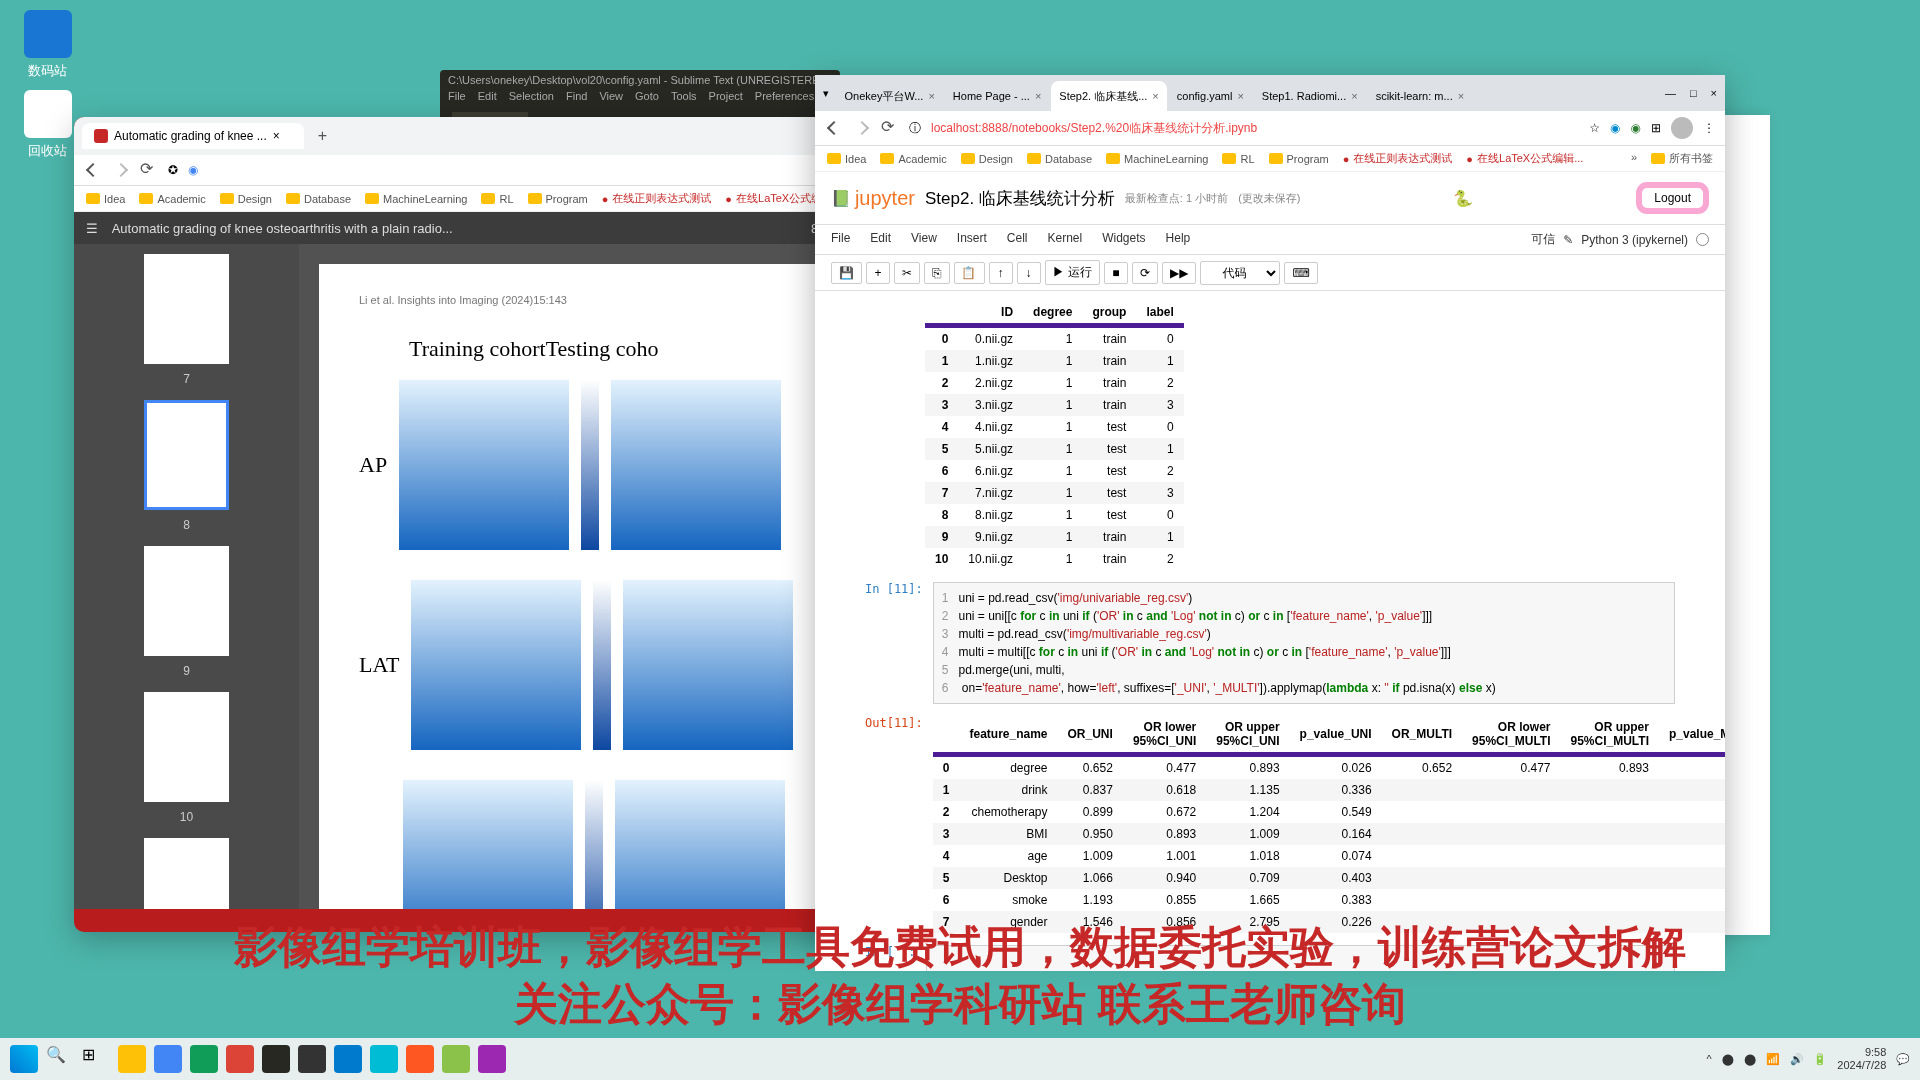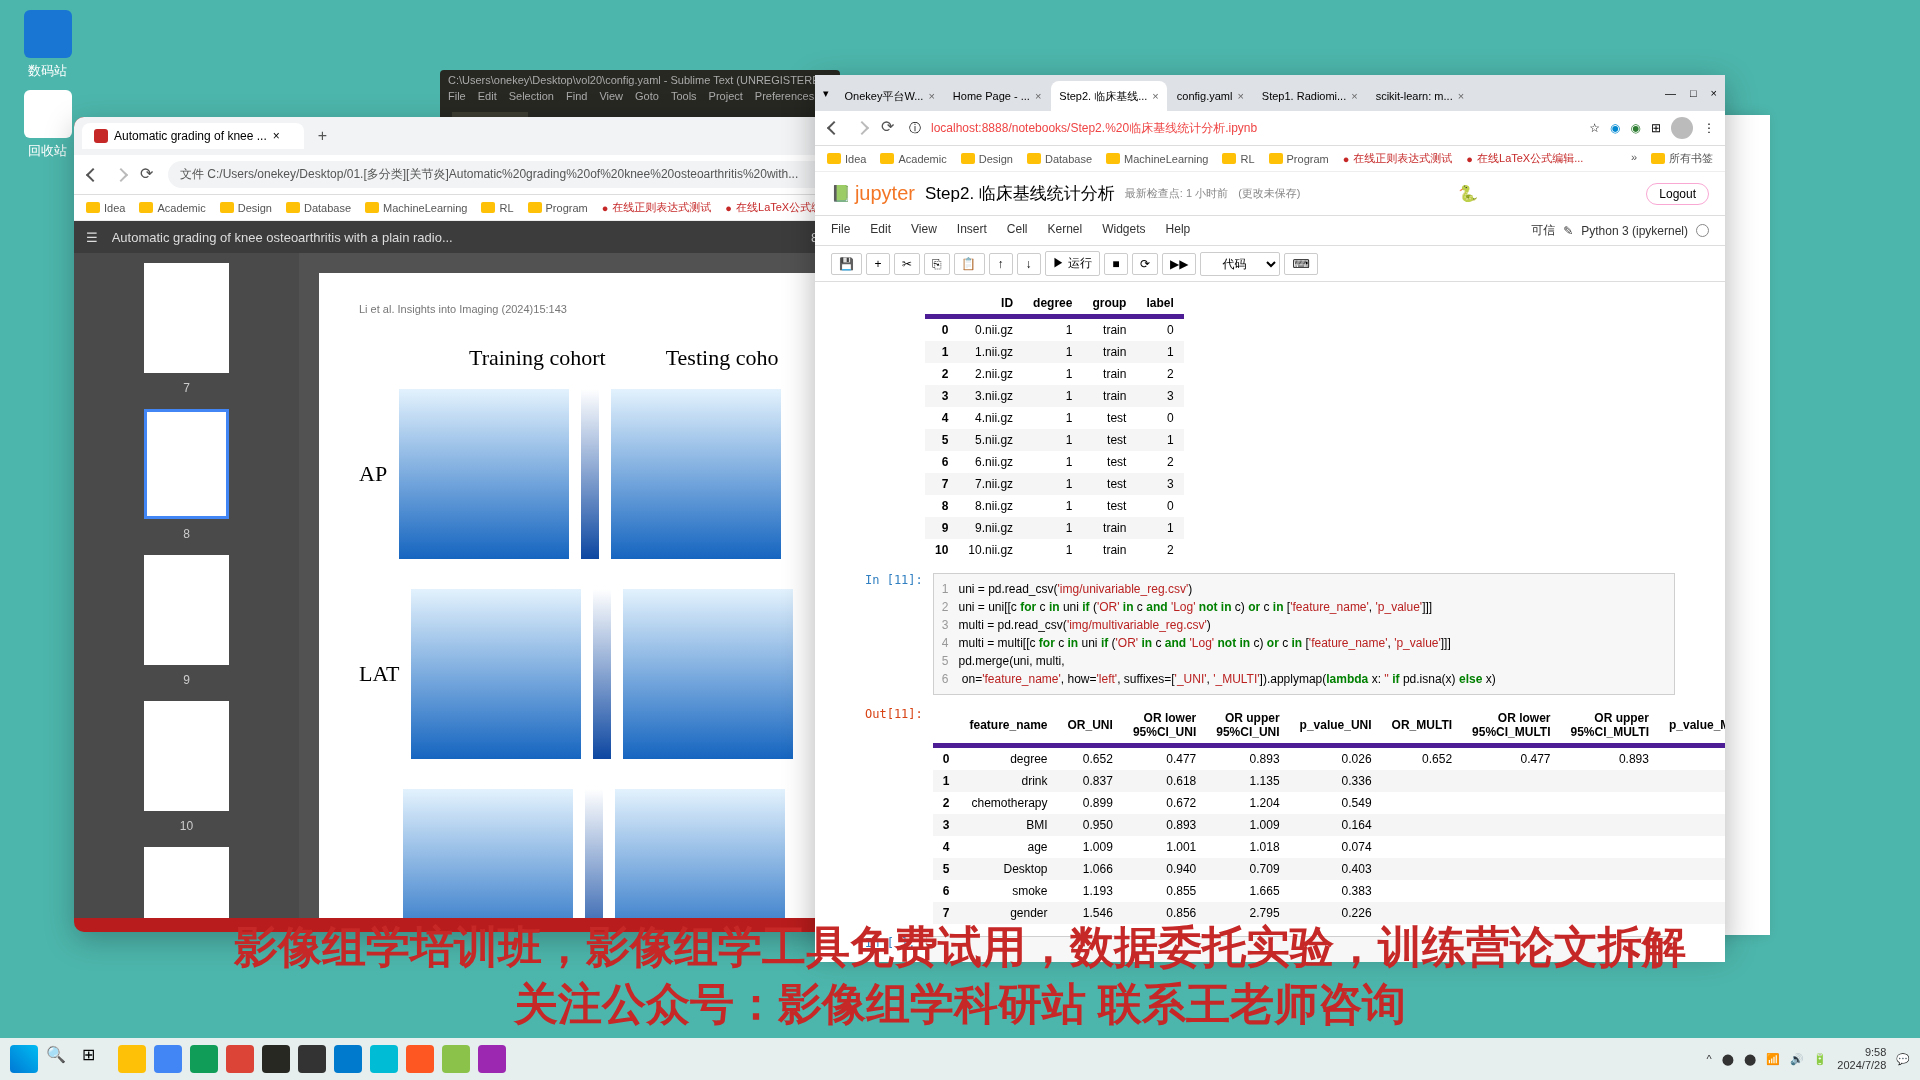--- a/index.html
+++ b/index.html
@@ -24,21 +24,21 @@
 .pdf-toolbar { display:flex; align-items:center; gap:14px; background:#3c3c3c; color:#ddd; padding:8px 12px; font-size:13px; }
 .pdf-toolbar .title { flex:1; overflow:hidden; text-overflow:ellipsis; white-space:nowrap; }
 .pdf-body { display:flex; height:calc(100% - 150px); }
 .thumbs { width:225px; background:#4a4a4a; overflow-y:auto; padding:10px; }
 .thumb { width:85px; height:110px; background:#fff; margin:0 auto 8px; border:3px solid transparent; }
 .thumb.active { border-color:#4285f4; }
 .thumb-num { text-align:center; color:#ccc; font-size:12px; margin-bottom:14px; }
 .pdf-page { flex:1; background:#525252; overflow:auto; padding:20px; }
 .page-content { background:#fff; padding:30px 40px; min-height:900px; }
 .page-content .cite { font-size:11px; color:#777; margin-bottom:30px; }
-.cohorts { display:flex; gap:60px; }
+.cohorts { display:flex; }
 .cohort h3 { font-family:Georgia,serif; font-size:22px; text-align:center; font-weight:normal; margin-bottom:12px; }
 .matrix-lbl { font-family:Georgia,serif; font-size:22px; }
 .cm { width:170px; height:170px; background:linear-gradient(#e3f2fd,#1565c0); margin:6px 0; }
 .row-flex { display:flex; gap:12px; align-items:center; margin-bottom:18px; }
 
 
 .sublime { position:absolute; left:440px; top:70px; width:400px; height:50px; background:#272822; color:#aaa; font-size:11px; padding:4px 8px; border-radius:4px 4px 0 0; }
 .sublime .menu { display:flex; gap:12px; margin-top:4px; }
 .subl-tab { background:#3e3d32; padding:3px 10px; font-size:11px; display:inline-block; margin-top:4px; }
 
@@ -47,21 +47,21 @@
 .chrome-tabs { display:flex; background:#dee1e6; height:36px; padding-top:6px; font-size:11px; }
 .ctab { padding:6px 8px; margin-right:2px; display:flex; gap:5px; align-items:center; border-radius:8px 8px 0 0; max-width:140px; }
 .ctab.active { background:#fff; }
 .ctab .close { color:#666; }
 .chrome-url { display:flex; gap:10px; padding:6px 10px; align-items:center; background:#fff; border-bottom:1px solid #ddd; font-size:12px; }
 .chrome-url .addr { flex:1; color:#ef4444; }
 .jup-header { display:flex; padding:10px 16px; align-items:center; border-bottom:1px solid #ddd; }
 .jup-logo { color:#f37626; font-size:20px; font-weight:400; margin-right:10px; }
 .jup-title { font-size:17px; }
 .jup-meta { font-size:11px; color:#888; margin-left:10px; }
-.jup-logout { margin-left:auto; border:1px solid #f9a8d4; padding:3px 12px; font-size:12px; border-radius:11px; }
+.jup-logout { margin-left:auto; border:6px solid #f9a8d4; padding:3px 12px; font-size:12px; border-radius:11px; }
 .jup-menu { display:flex; gap:20px; padding:6px 16px; font-size:12px; border-bottom:1px solid #ddd; color:#333; }
 .jup-menu .right { margin-left:auto; display:flex; gap:8px; align-items:center; }
 .kernel-ind { width:13px; height:13px; border:1px solid #888; border-radius:50%; }
 .jup-tb { display:flex; gap:4px; padding:5px 16px; border-bottom:1px solid #ddd; align-items:center; }
 .tb-btn { border:1px solid #ccc; padding:3px 7px; font-size:12px; background:#fff; border-radius:2px; min-width:24px; text-align:center; }
 .jup-content { padding:10px 50px; overflow-y:auto; height:calc(100% - 190px); font-size:12px; background:#fff; }
 .df-table { border-collapse:collapse; }
 .df-table th,.df-table td { padding:4px 10px; text-align:right; font-size:12px; }
 .df-table th { border-bottom:5px solid #4c1d95; font-weight:bold; }
 .df-table tr:nth-child(even) td { background:#f5f5f5; }
@@ -124,21 +124,20 @@
       <span class="red"></span>
       <span>Automatic grading of knee ...</span>
       <span>×</span>
     </div>
     <span style="padding:0 8px;color:#555">+</span>
   </div>
   <div class="pdf-url">
     <span class="nav-ico arrow-l"></span>
     <span class="nav-ico arrow-r" style="opacity:.4"></span>
     <span class="nav-ico reload"></span>
-    <div class="addr">文件  C:/Users/onekey/Desktop/01.[多分类][关节炎]Automatic%20grading%20of%20knee%20osteoarthritis%20with...</div>
     <span>✪</span>
     <span style="color:#4285f4">◉</span>
   </div>
   <div class="bmk-bar">
     <span class="bmk">
         <span class="folder"></span>
         <span>Idea</span>
       </span>
     <span class="bmk">
         <span class="folder"></span>

